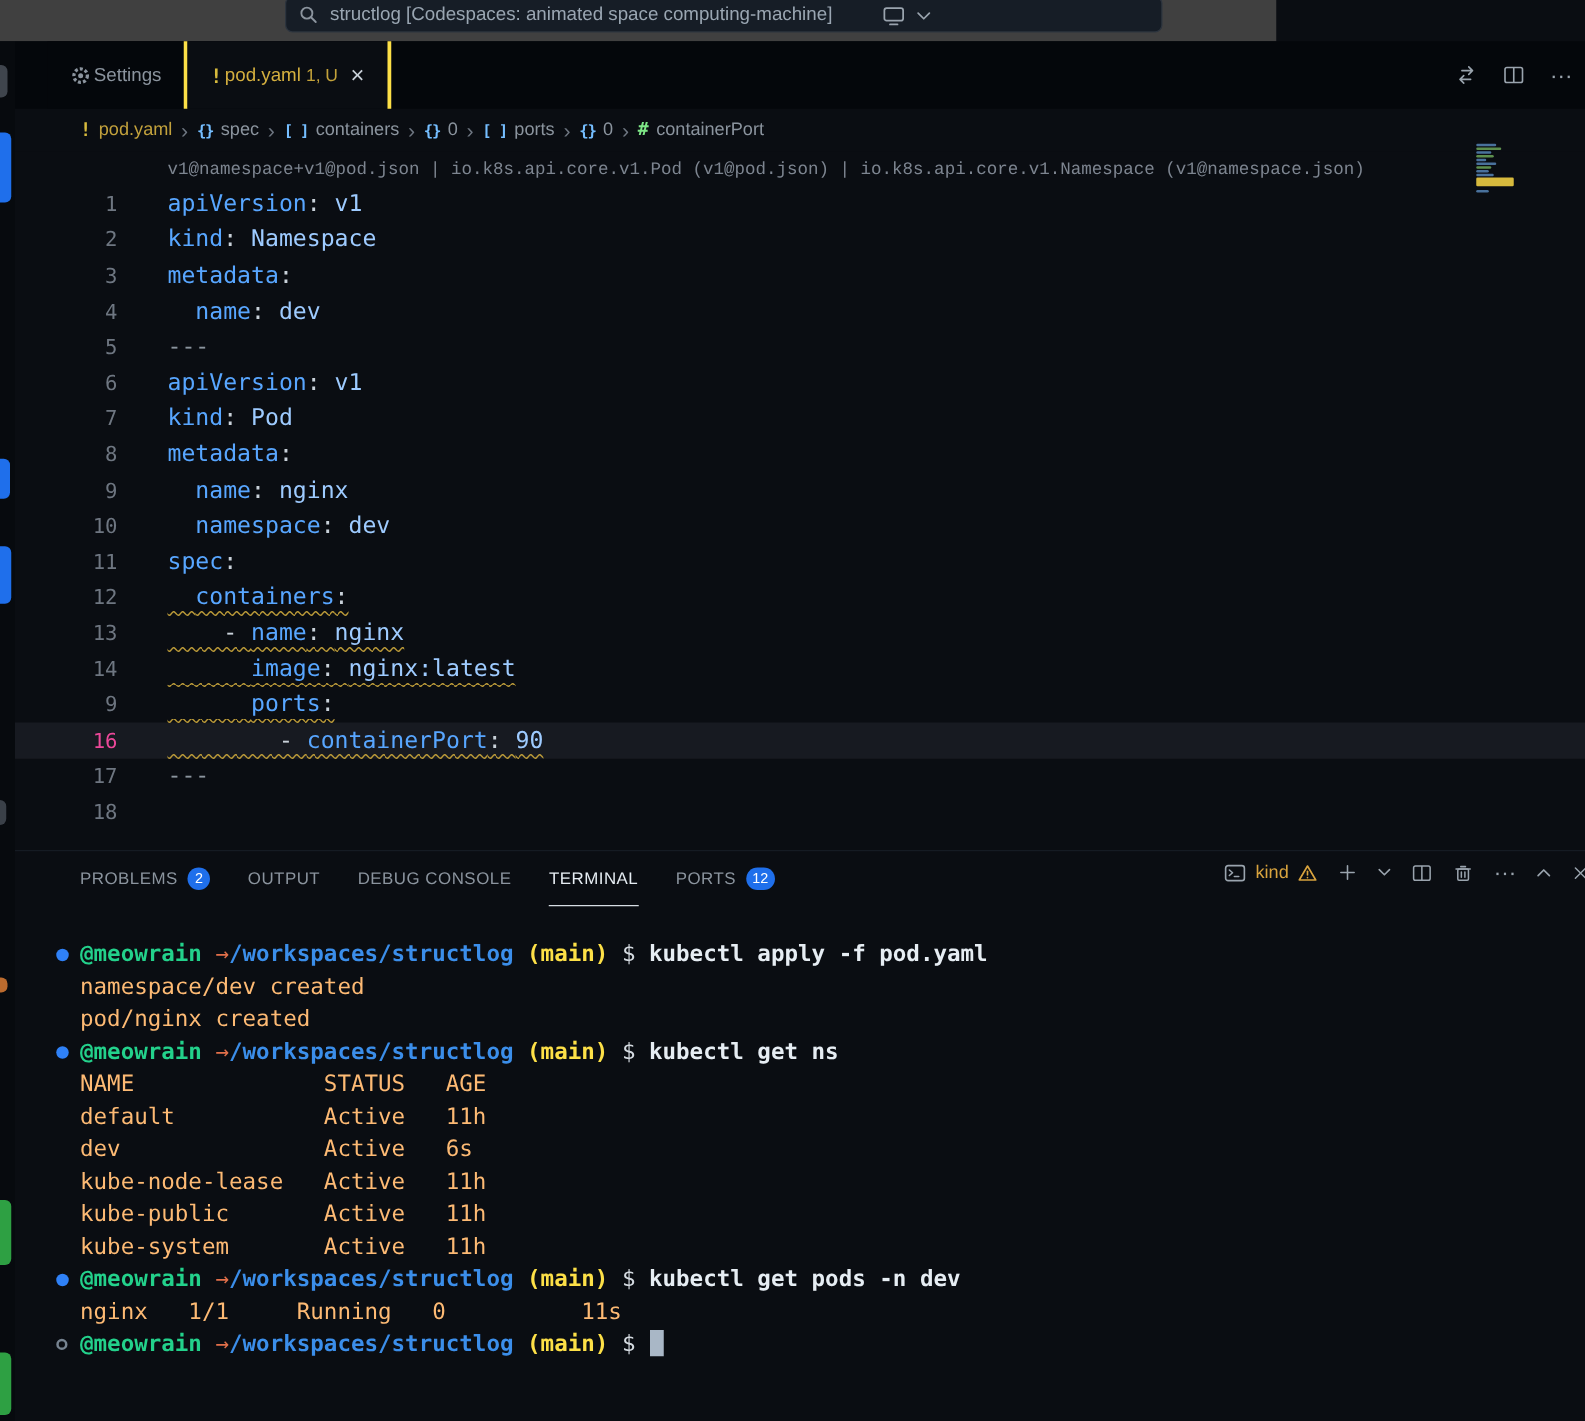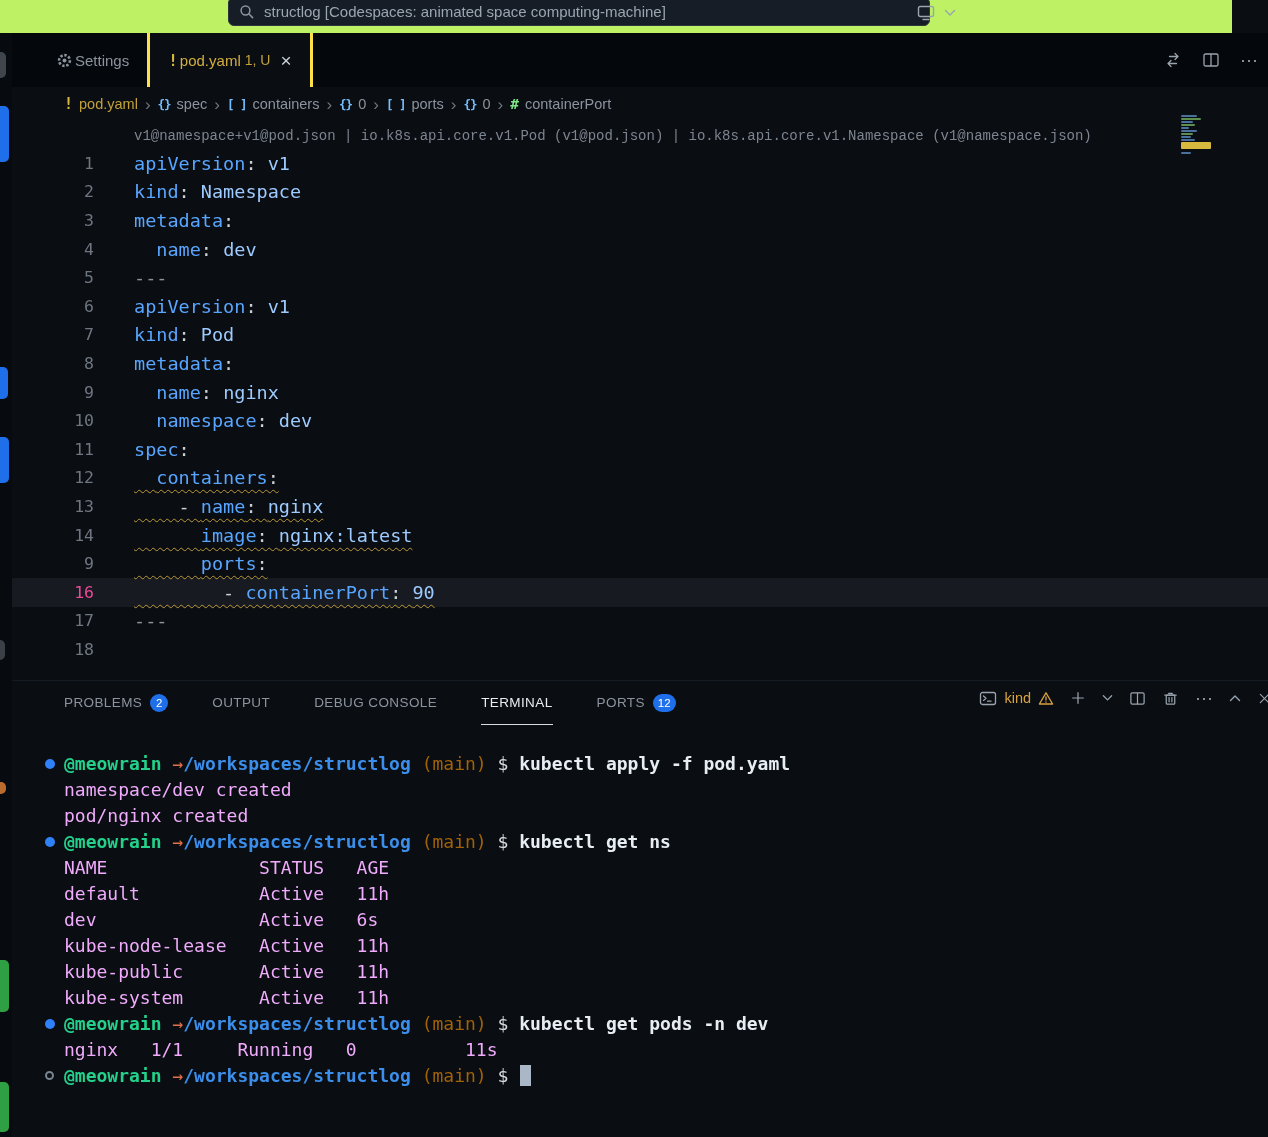--- a/index.html
+++ b/index.html
@@ -1,21 +1,21 @@
 <!DOCTYPE html>
 <html><head>
 <meta charset="utf-8">
 <style>
   *{margin:0;padding:0;box-sizing:border-box}
   html,body{width:1268px;height:1137px;overflow:hidden;background:#0a0d12;
     font-family:"Liberation Sans",sans-serif;color:#c9d1d9;position:relative}
   svg{display:block}
 
   
-  .title-bar{position:absolute;left:0;top:0;width:1232px;height:33px;background:#bef264}
+  .title-bar{position:absolute;left:0;top:0;width:1021px;height:33px;background:#404040}
   .search-box{position:absolute;left:228px;top:-3px;width:702px;height:29px;background:#161d26;
     border:1px solid #2c343e;border-radius:6px;display:flex;align-items:center;gap:9px;padding-left:10px}
   .search-text{font-size:15px;color:#9aa6b2;white-space:nowrap}
   .title-actions{position:absolute;right:276px;top:4px;display:flex;align-items:center;gap:8px}
 
   
   .left-strip{position:absolute;left:0;top:33px;width:12px;height:1104px;background:#070a0e}
   .frag{position:absolute;left:0;border-radius:0 5px 5px 0}
 
   
@@ -58,44 +58,44 @@
   .tk-punc{color:#c9d1d9}
   .tk-plain{color:#c9d1d9}
   .tk-delim{color:#8b949e}
 
   
   .minimap{position:absolute;left:1169px;top:-6px;width:48px;height:60px}
   .mm{position:absolute;left:0;height:2px;border-radius:1px}
 
   
   .panel{flex:1;border-top:1px solid #151b23;position:relative;background:#0a0d12}
-  .panel-tabs{height:44px;display:flex;align-items:stretch;gap:44px;padding-left:52px}
+  .panel-tabs{height:44px;display:flex;align-items:stretch;gap:30px;padding-left:52px}
   .p-tab{display:flex;align-items:center;gap:8px;font-size:13.5px;letter-spacing:.4px;color:#8b949e;cursor:pointer;border-bottom:1px solid transparent}
   .p-tab.active{color:#e6edf3;border-bottom-color:#d6dde3}
   .p-badge{background:#1f6feb;color:#fff;font-size:11.5px;min-width:18px;height:18px;border-radius:10px;
     display:flex;align-items:center;justify-content:center;padding:0 5px;letter-spacing:0}
   .panel-toolbar{position:absolute;right:-4px;top:8px;display:flex;align-items:center;gap:16px}
   .shell-group{display:flex;align-items:center;gap:7px}
   .shell-name{color:#d8a33e;font-size:14.5px}
   .icon-btn{cursor:pointer;display:flex;align-items:center}
   .txt-icon{color:#9aa4ae;font-size:18px;line-height:1}
 
   
   .terminal{padding:26px 0 0 52px;font-family:"DejaVu Sans Mono",monospace;font-size:18px}
   .t-line{height:26px;line-height:26px;white-space:pre;position:relative}
   .t-dot{position:absolute;left:-19px;top:8px;width:10px;height:10px;border-radius:50%}
   .t-dot.filled{background:#2f81f7}
   .t-dot.outline{width:9px;height:9px;border:2px solid #768390;background:transparent}
   .ts-user{color:#23d18b;font-weight:700}
   .ts-arrow{color:#e2704a}
   .ts-path{color:#3b8eea;font-weight:700}
-  .ts-branch{color:#a16207;font-weight:400}
+  .ts-branch{color:#fde047;font-weight:700}
   .ts-plain{color:#d4dae0}
   .ts-cmd{color:#e6edf3;font-weight:600}
-  .ts-out{color:#f0abfc}
+  .ts-out{color:#fdba74}
   .t-cursor{display:inline-block;width:11px;height:21px;background:#a9b7c6;vertical-align:-4px;margin-left:1px}
 </style>
 </head>
 <body>
 
 <div class="title-bar">
   <div class="search-box">
     <span>
       <svg width="16" height="16" viewBox="0 0 16 16" fill="none" stroke="#8b949e" stroke-width="1.5" stroke-linecap="round">
         <circle cx="6.5" cy="6.5" r="4.4"></circle>

